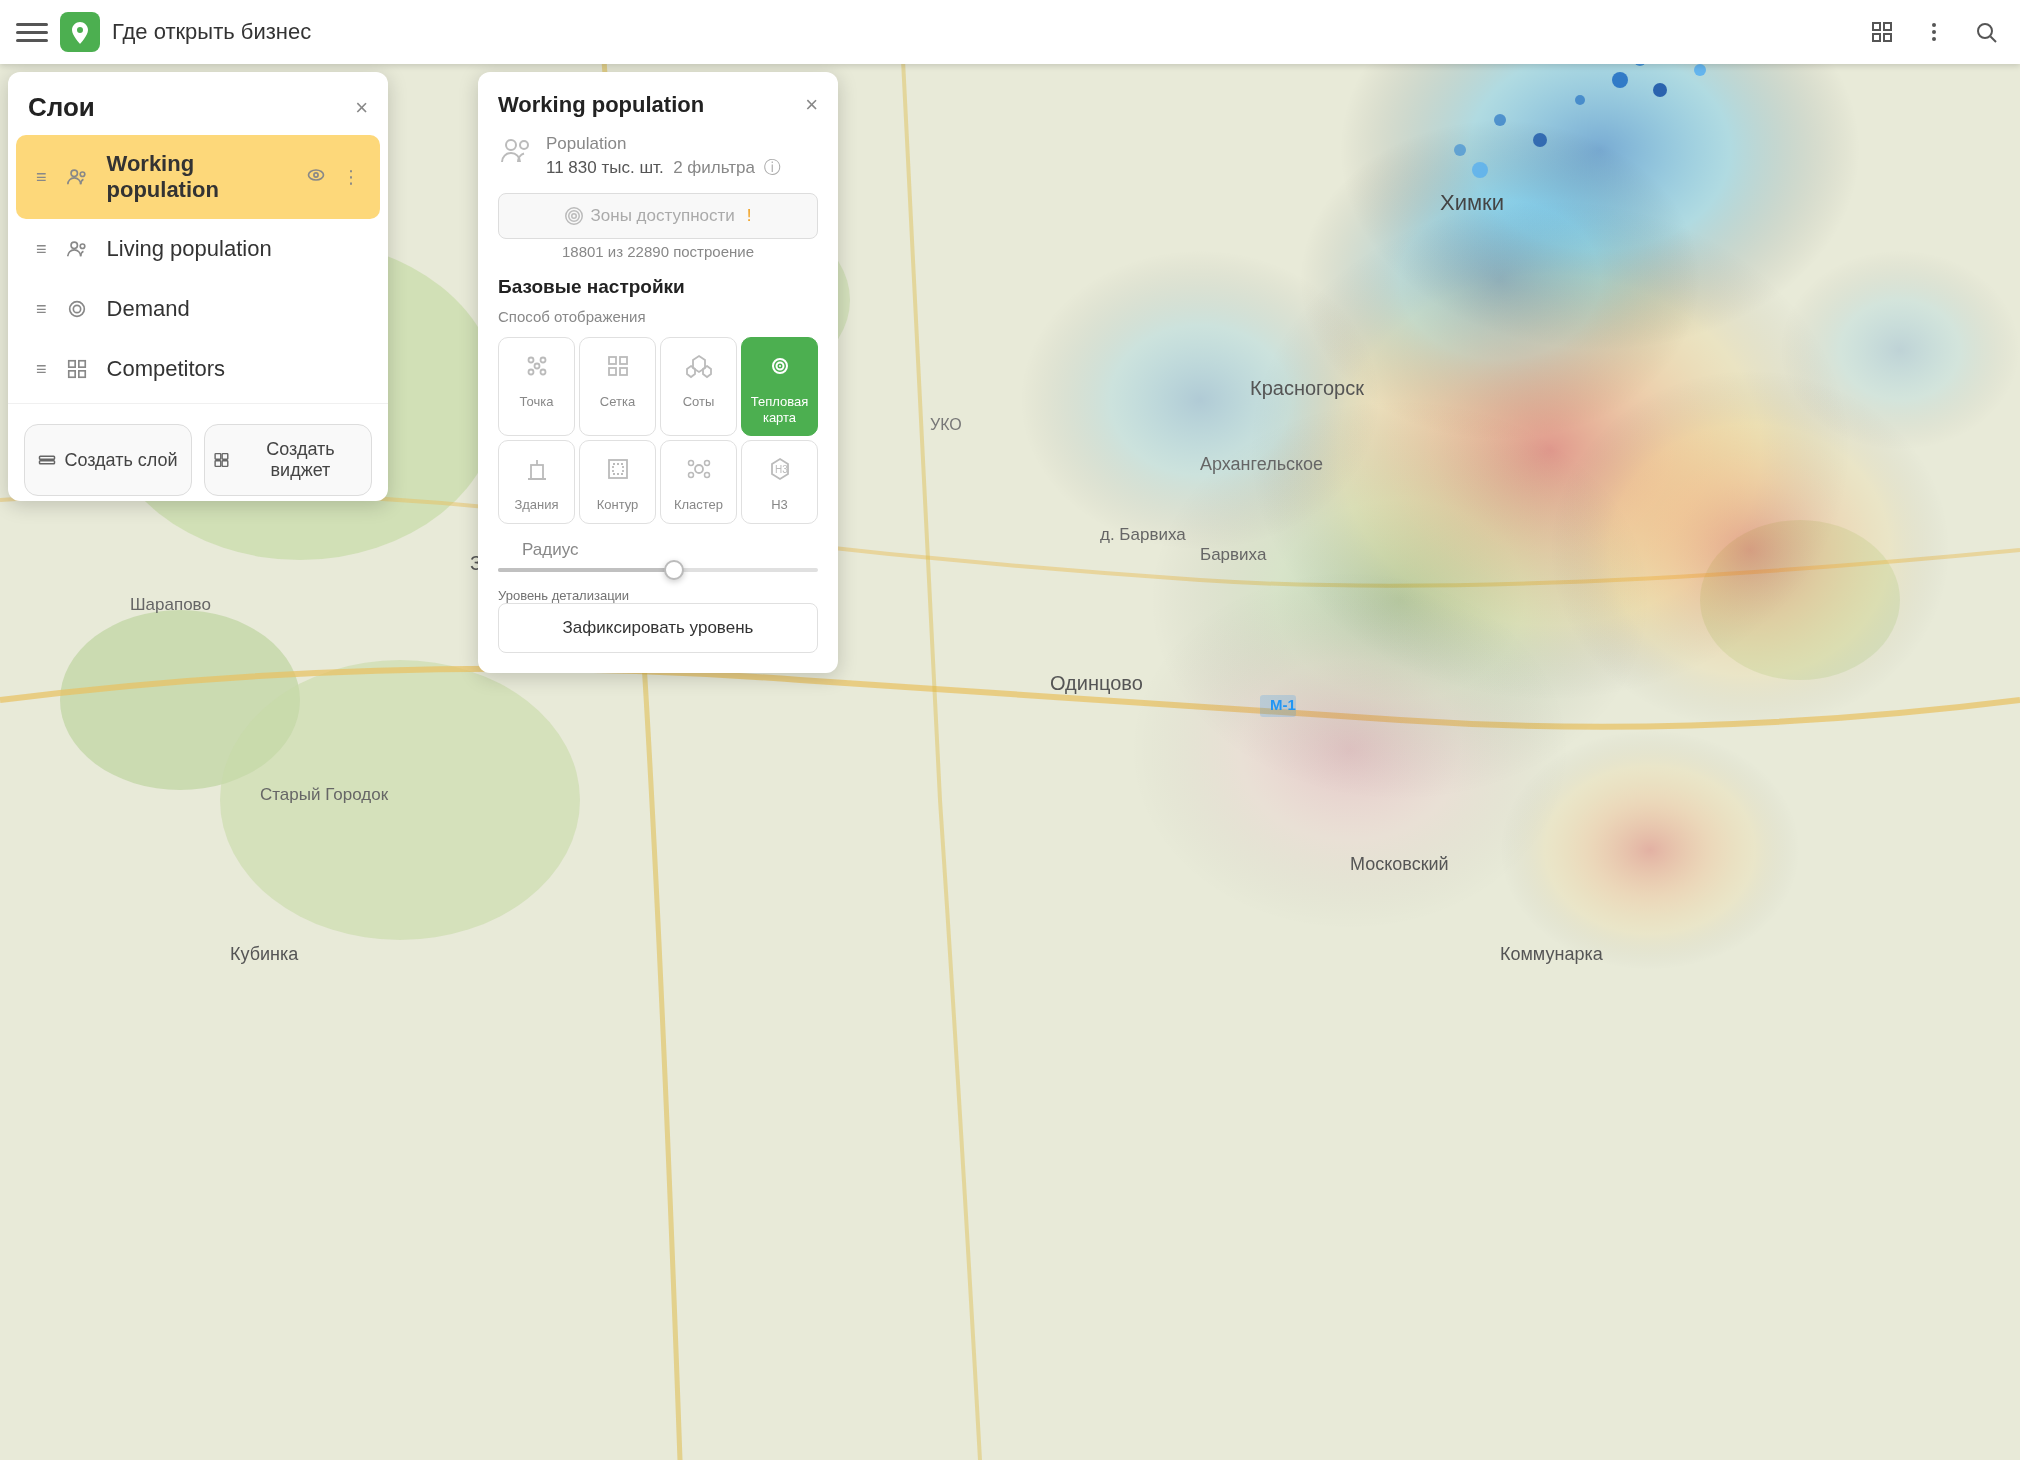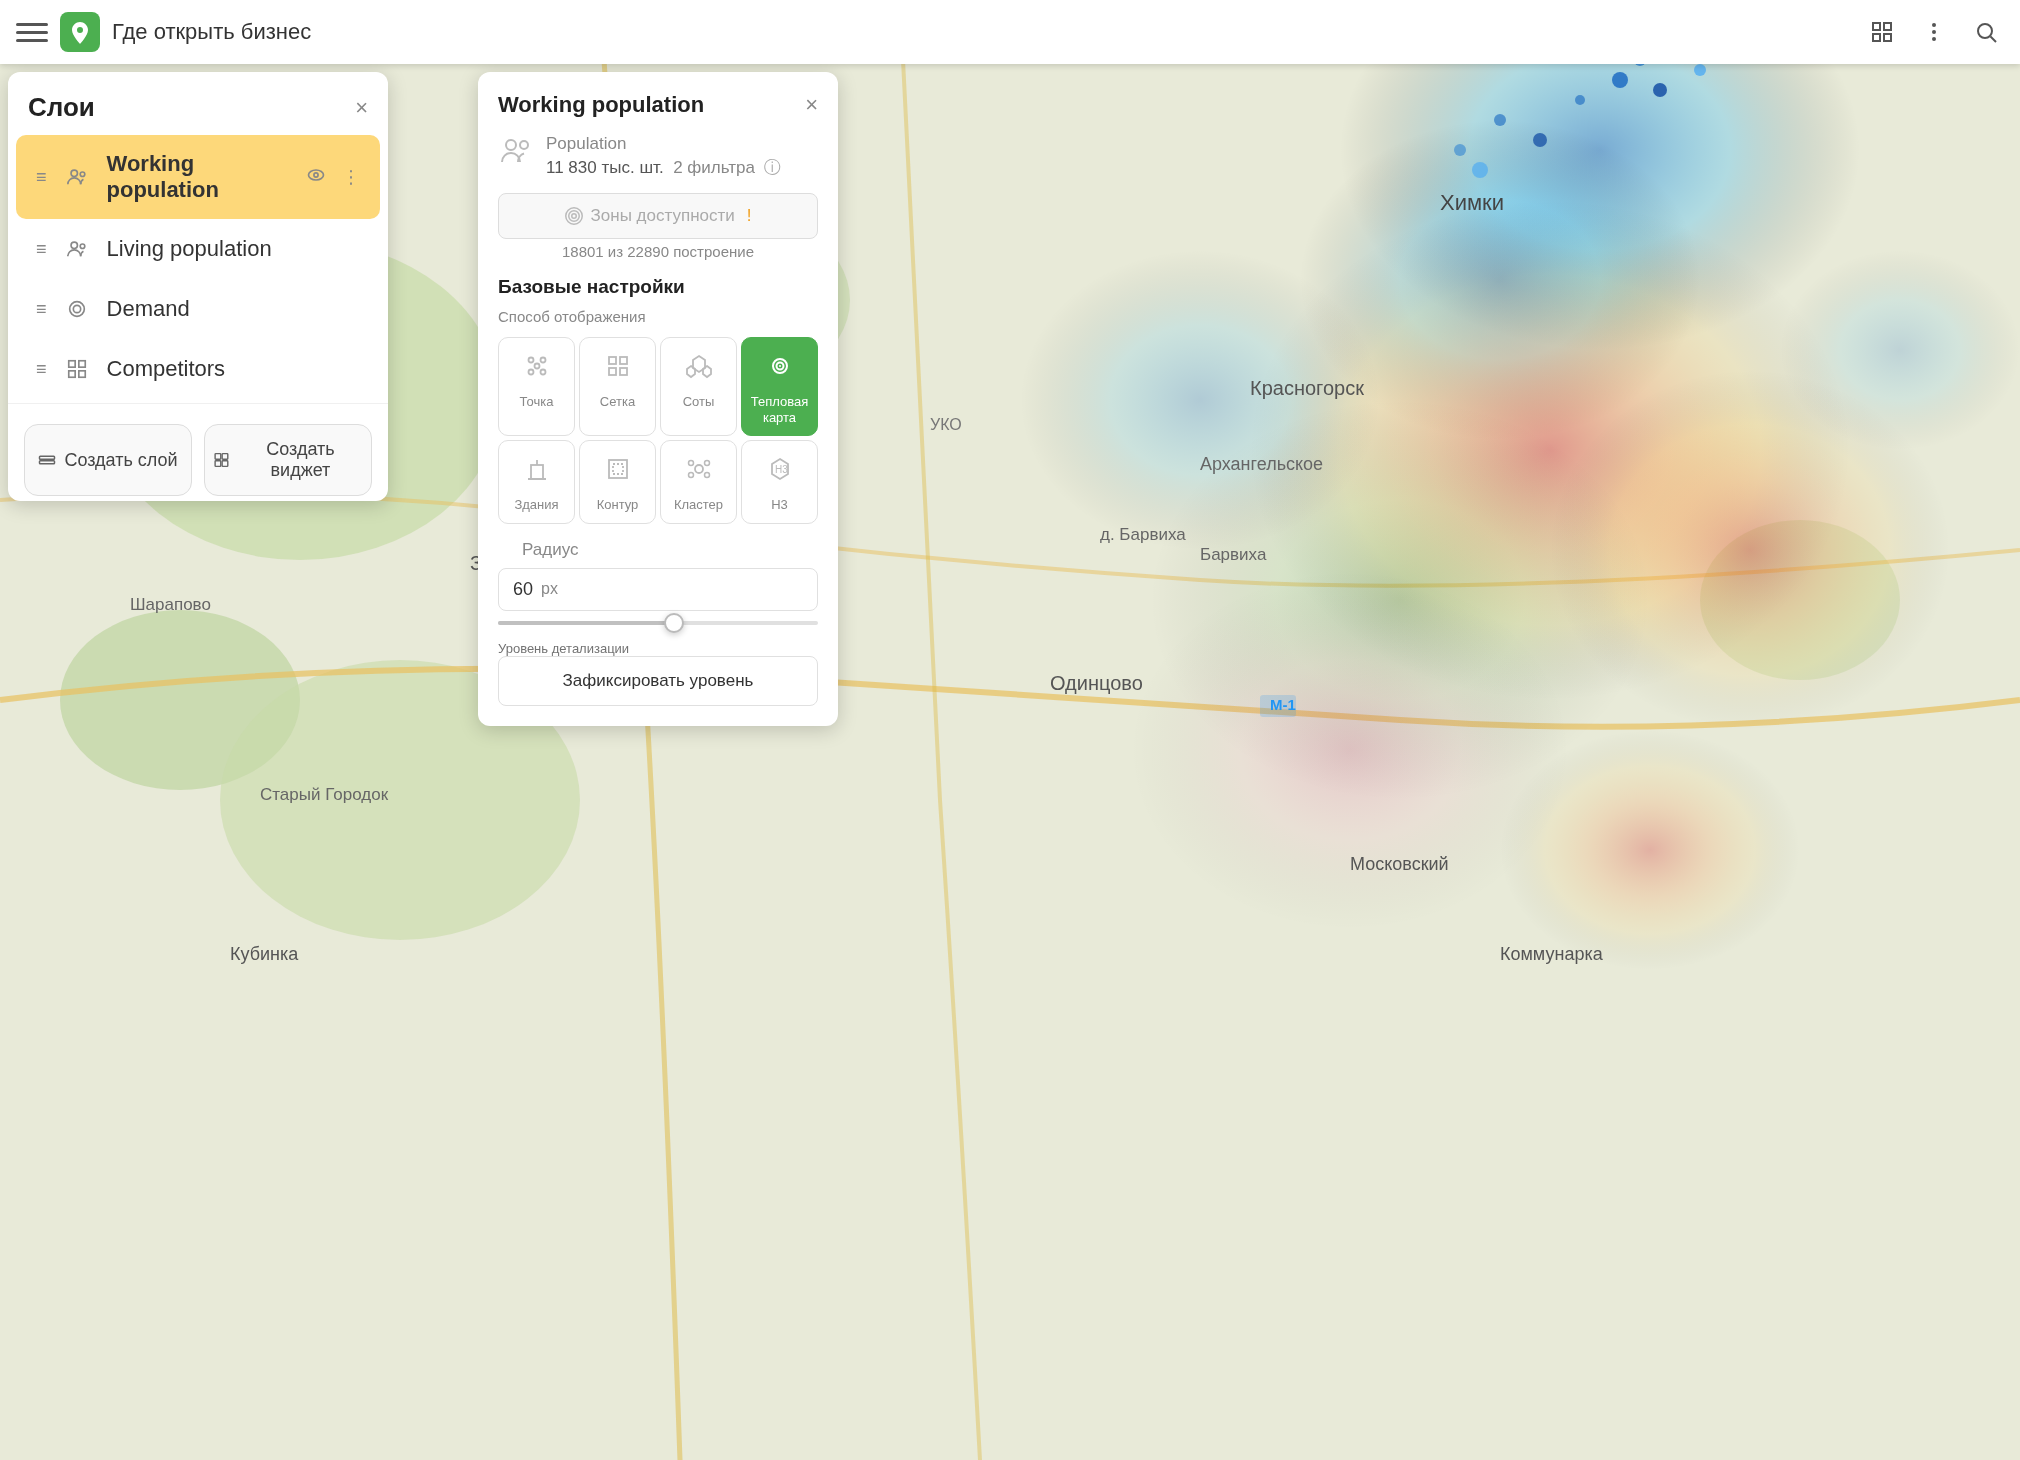--- a/index.html
+++ b/index.html
@@ -589,24 +589,20 @@
             <polygon points="14,4 22,9 22,19 14,24 6,19 6,9" stroke="#bbb" stroke-width="1.8"></polygon>
             <text x="9" y="18" font-family="Arial" font-size="10" fill="#bbb">H3</text>
           </svg></span>
       <span class="mode-label">Н3</span>
     </button>
     </div>
 
   <div class="radius-label-row">
     <span class="radius-label">Радиус</span>
   </div>
-  <div class="radius-input-row">
-    <span class="radius-value">60</span>
-    <span class="radius-unit">px</span>
-  </div>
   <div class="slider-track">
     <div class="slider-fill"></div>
     <div class="slider-thumb"></div>
   </div>
 
   <div class="detail-label">Уровень детализации</div>
   <button class="btn-fix-level">Зафиксировать уровень</button>
 </div>
 
 </body></html>

